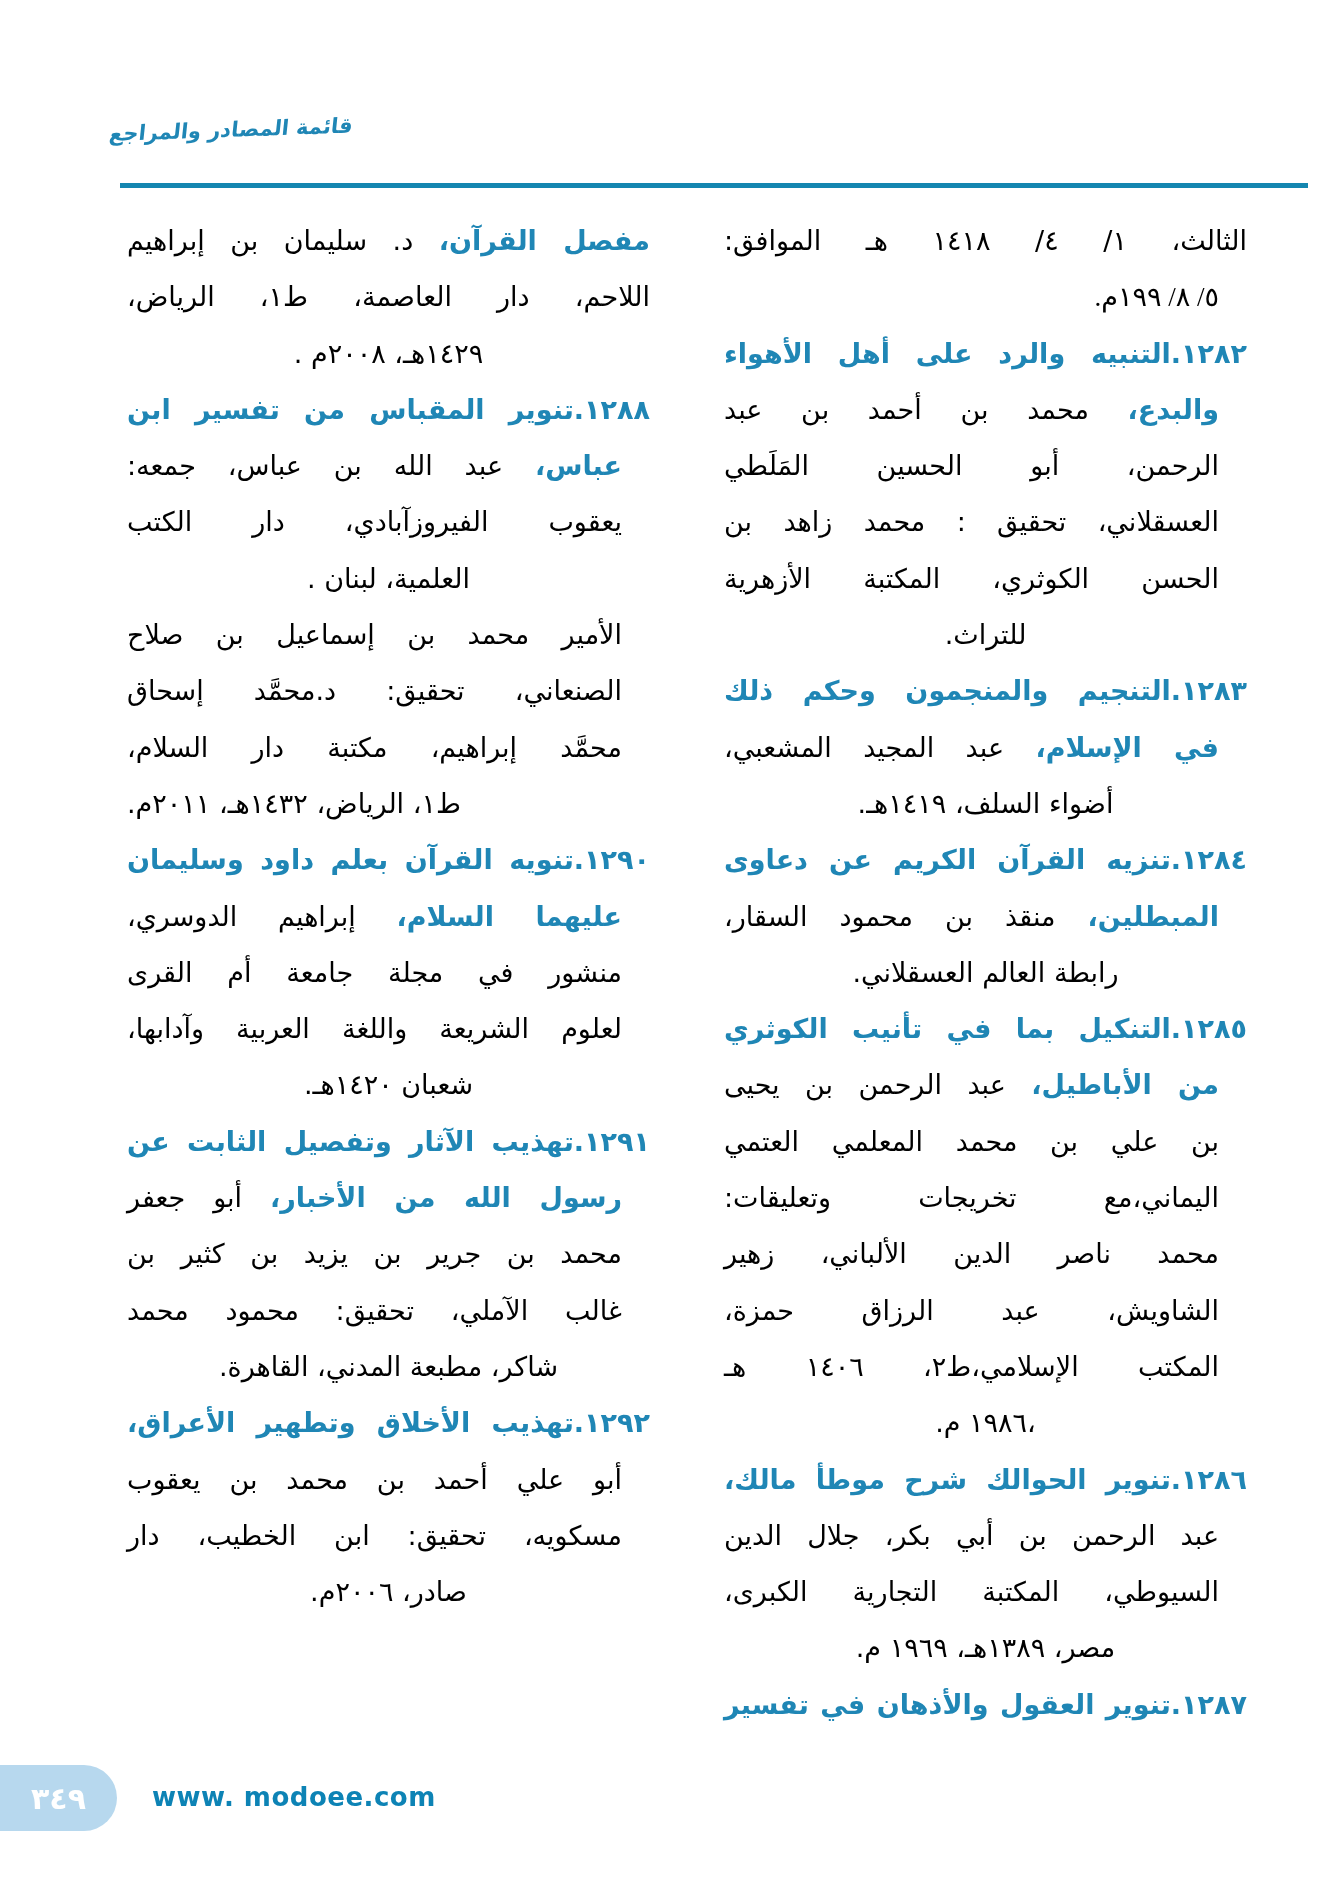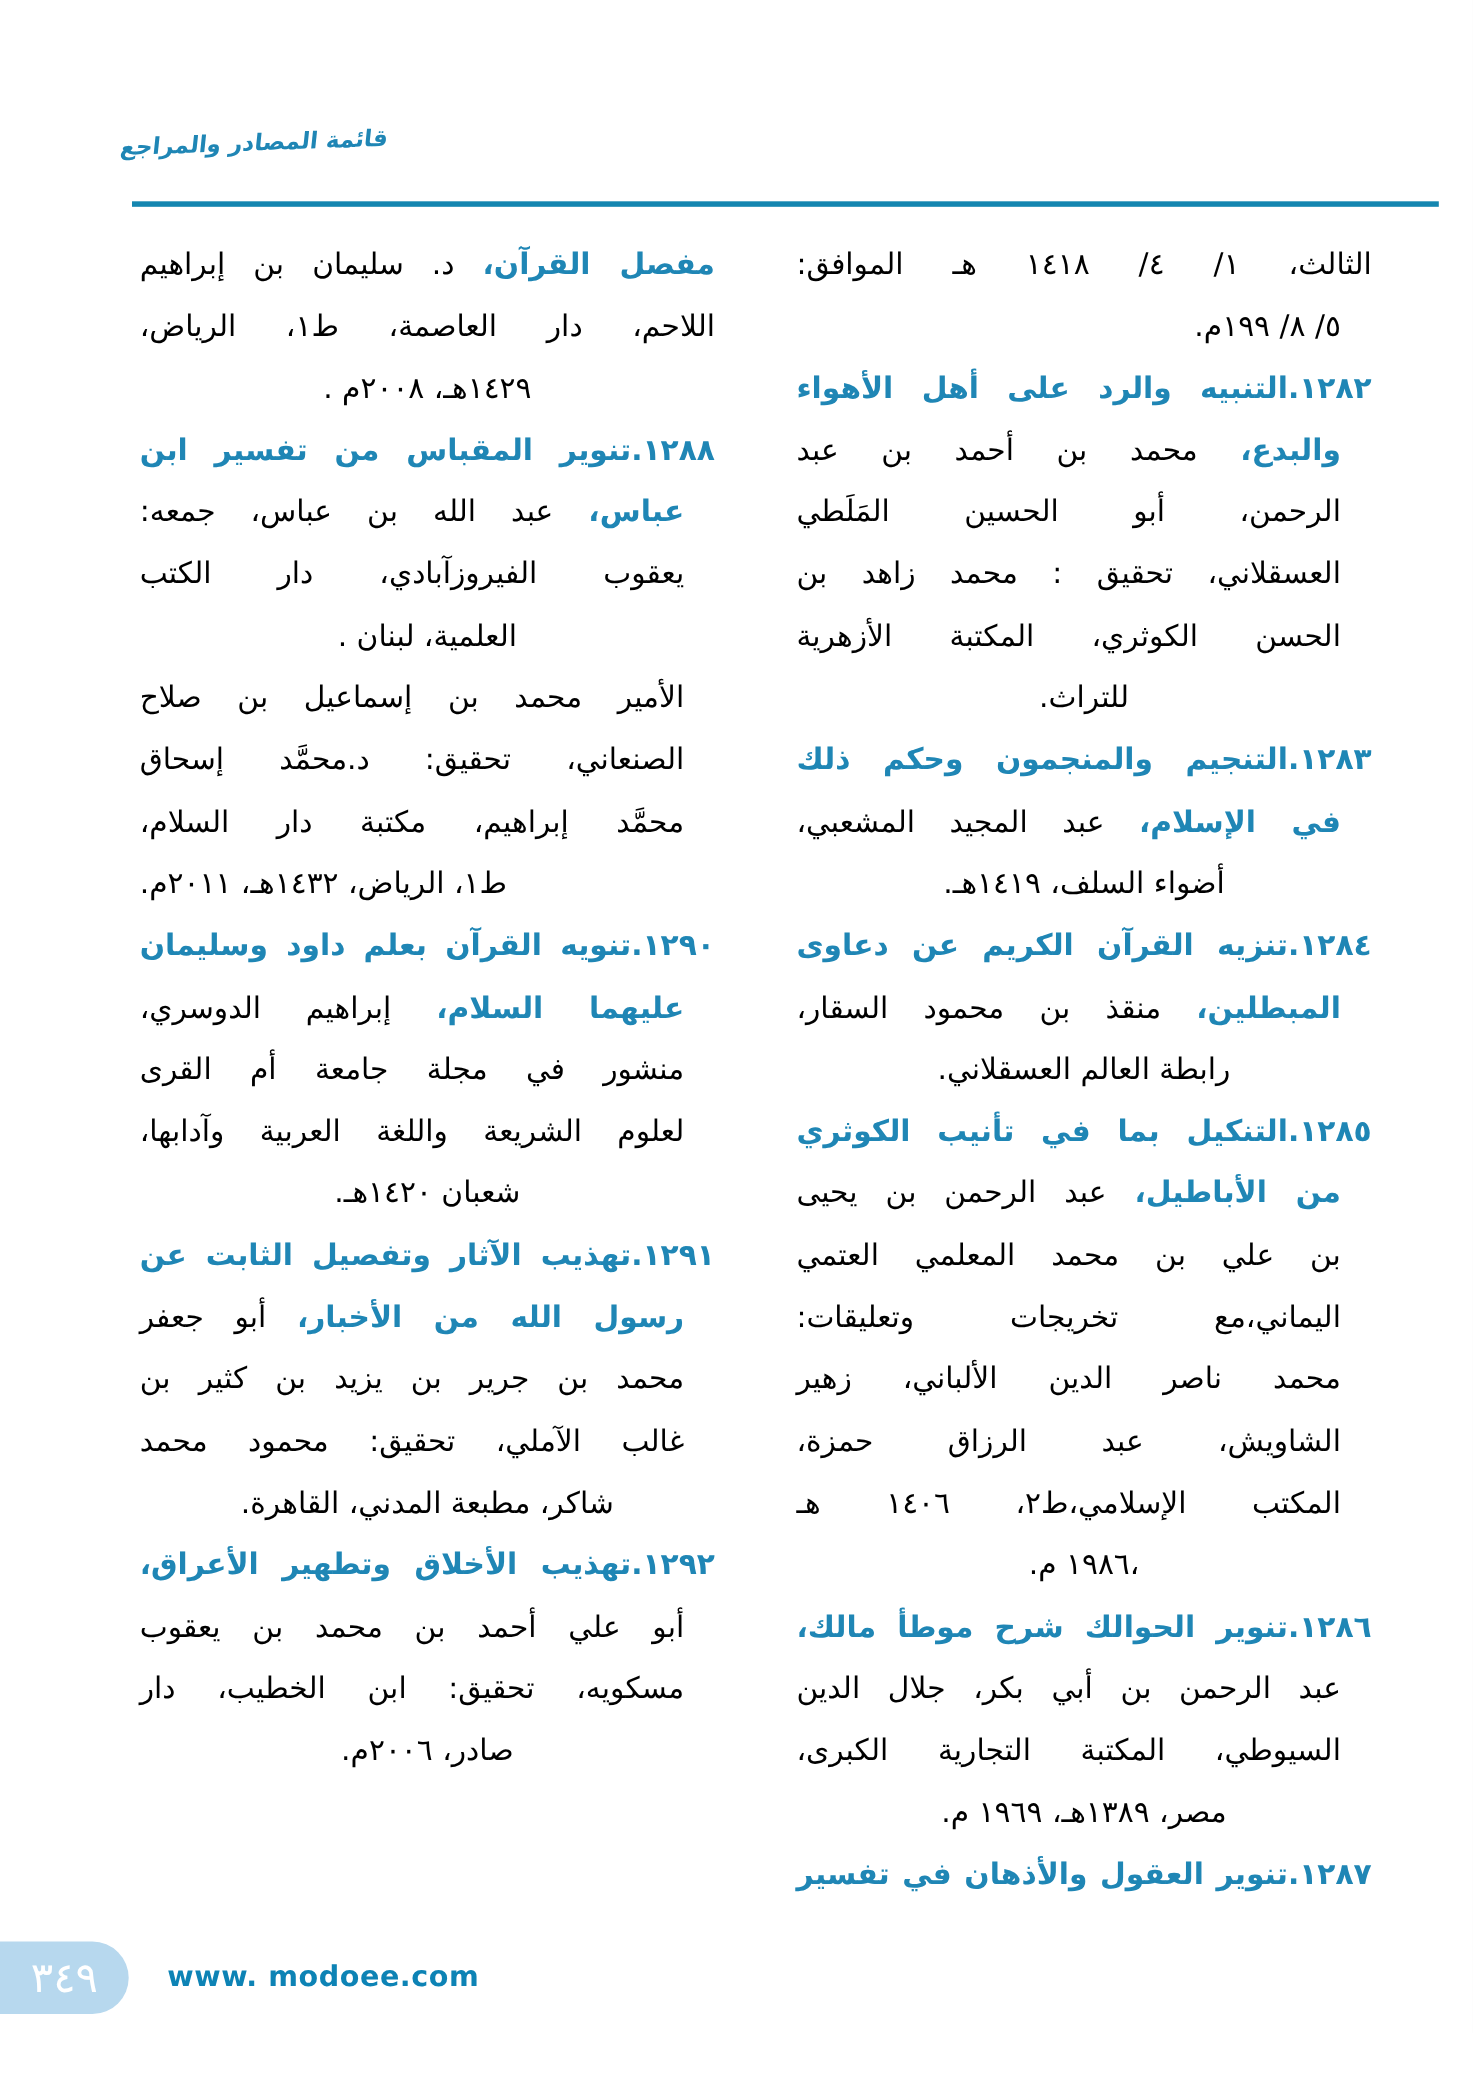--- a/index.html
+++ b/index.html
@@ -44,38 +44,38 @@
   .col-right{right:92px;}
   .col-left{left:92px;}
   .line{
     height:56.3px;
     line-height:56.3px;
     overflow:visible;
     margin-left:35px;
   }
   .a-justify{text-align:justify;text-align-last:justify;text-justify:inter-word;}
   .a-center{text-align:left;text-align-last:center;}
-  .a-right{text-align:right;text-align-last:right;}
+  .a-right{text-align:right;text-align-last:right;font-family:Liberation Serif, serif;}
   .a-left{text-align:right;text-align-last:left;}
   .ind{padding-right:28px;}
   .t{color:var(--accent,#1f86b5);font-weight:bold;}
   .b{color:#000;font-weight:normal;}
   
   .page-badge{
     position:absolute;
     left:0;top:1765px;
     width:117px;height:66px;
     background:var(--badge,#b7d8ee);
     border-radius:0 33px 33px 0;
     display:flex;align-items:center;justify-content:center;
   }
   .page-badge span{
     color:#ffffff;
-    font-size:38px;
-    font-weight:normal;
+    font-size:30px;
+    font-weight:bold;
     letter-spacing:4px;
   }
   .site-url{
     position:absolute;
     left:152px;top:1782px;
     direction:ltr;
     font-size:26px;
     font-weight:bold;
     color:var(--url,#0d83b5);
     letter-spacing:0.5px;

